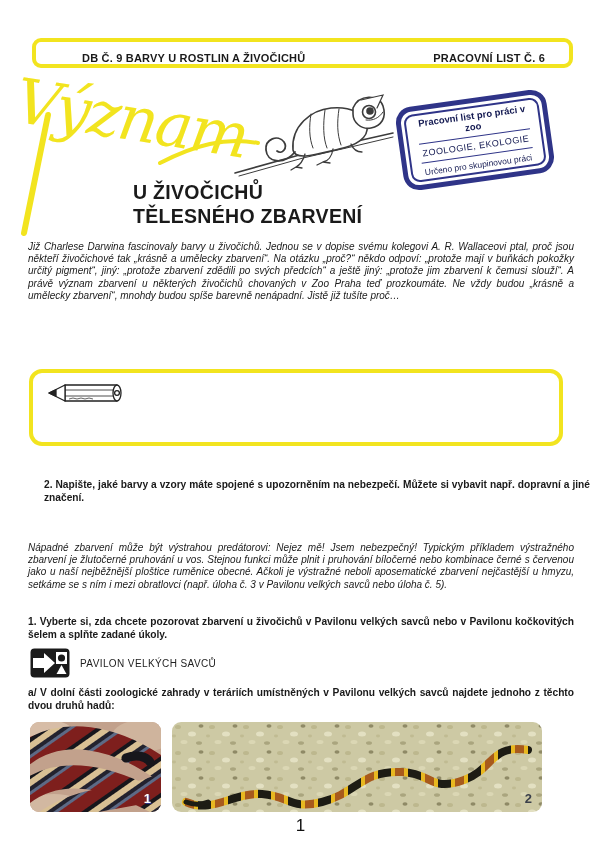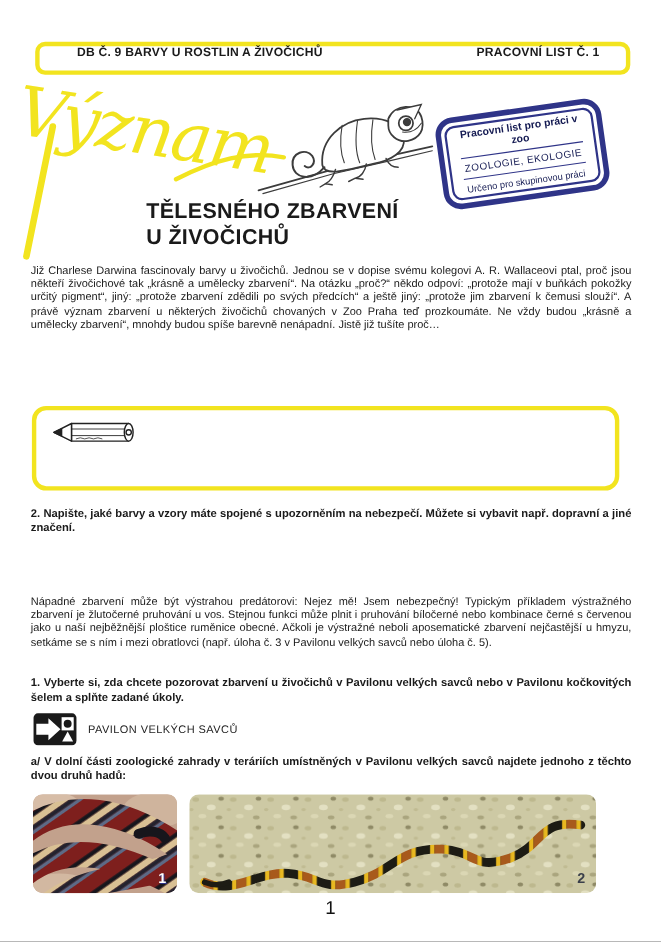--- a/index.html
+++ b/index.html
@@ -12,22 +12,22 @@
     font-family:"Liberation Sans",sans-serif;
     color:#1a1a1a;
   }
   .abs{position:absolute;}
 
   
   .header-bar{
     left:32px;top:38px;width:541px;height:30px;
     border:4px solid #f2e41f;border-radius:9px;
     box-sizing:border-box;
-    display:flex;align-items:flex-start;justify-content:space-between;
-    padding:0 24px 0 34px;
+    display:flex;align-items:flex-end;justify-content:space-between;
+    padding:0 24px 0 46px;
     font-weight:bold;font-size:11px;letter-spacing:.2px;
   }
 
   
   .script-word{
     left:22px;top:64px;
     font-family:"DejaVu Serif",serif;
     font-style:italic;
     font-size:62px;
     color:#f2e41f;
@@ -62,21 +62,21 @@
   .stamp-line3{font-size:8.5px;}
   .stamp-divider{border-top:1.5px solid #2f3488;margin:1px 2px;}
 
   .main-title{
     left:133px;top:180px;width:330px;
     font-weight:bold;font-size:19.5px;line-height:24px;letter-spacing:.3px;
   }
 
   .para{
     left:28px;width:546px;
-    font-size:10px;line-height:12.2px;
+    font-style:italic;font-size:10px;line-height:12.2px;
     text-align:justify;
   }
   .q{
     left:28px;width:546px;
     font-weight:bold;font-size:10.2px;line-height:13px;
     text-align:justify;
   }
 
   .answer-box{
     left:29px;top:369px;width:534px;height:77px;
@@ -108,21 +108,21 @@
     font-size:17px;color:#111;
   }
 </style>
 </head>
 <body>
 
 <div class="page">
 
   <div class="abs header-bar">
     <span>DB Č. 9 BARVY U ROSTLIN A ŽIVOČICHŮ</span>
-    <span>PRACOVNÍ LIST Č. 1</span>
+    <span>PRACOVNÍ LIST Č. 6</span>
   </div>
 
   <div class="abs script-word">Význam</div>
 
   <svg class="abs flourish" viewBox="0 0 260 160">
     <path d="M150,78 C185,60 215,52 248,58" fill="none" stroke="#f2e41f" stroke-width="4" stroke-linecap="round"></path>
     <path d="M38,30 C30,70 22,110 14,148" fill="none" stroke="#f2e41f" stroke-width="6" stroke-linecap="round"></path>
   </svg>
 
   <svg class="abs chameleon" viewBox="0 0 162 86">
@@ -149,43 +149,43 @@
     <div class="stamp-inner">
       <div class="stamp-line1">Pracovní list pro práci v zoo</div>
       <div class="stamp-divider"></div>
       <div class="stamp-line2">ZOOLOGIE, EKOLOGIE</div>
       <div class="stamp-divider"></div>
       <div class="stamp-line3">Určeno pro skupinovou práci</div>
     </div>
   </div>
 
   <div class="abs main-title">
+    <div>U ŽIVOČICHŮ</div>
     <div>TĚLESNÉHO ZBARVENÍ</div>
-    <div>U ŽIVOČICHŮ</div>
   </div>
 
   <div class="abs para" style="top:241px;">Již Charlese Darwina  fascinovaly barvy u živočichů. Jednou se v dopise svému kolegovi A. R. Wallaceovi ptal, proč jsou někteří živočichové tak „krásně a umělecky zbarvení“. Na otázku „proč?“ někdo odpoví: „protože mají v buňkách pokožky určitý pigment“, jiný: „protože zbarvení zdědili po svých předcích“ a ještě jiný: „protože jim zbarvení k čemusi slouží“. A právě význam zbarvení u některých živočichů chovaných v Zoo Praha teď prozkoumáte. Ne vždy budou „krásně a umělecky zbarvení“, mnohdy budou spíše barevně nenápadní. Jistě již tušíte proč…</div>
 
 
   <div class="abs answer-box">
     <svg class="pencil" viewBox="0 0 84 24">
       <g fill="#ffffff" stroke="#222222" stroke-width="1.3" stroke-linejoin="round">
         <polygon points="20,4 72,4 72,20 20,20"></polygon>
         <polygon points="20,4 4,12 20,20"></polygon>
         <polygon points="4,12 11,8.8 11,15.2" fill="#222222"></polygon>
         <ellipse cx="72" cy="12" rx="4" ry="8"></ellipse>
         <circle cx="72" cy="12" r="2.4"></circle>
         <line x1="20" y1="9" x2="68" y2="9" stroke-width="0.8"></line>
         <line x1="20" y1="15" x2="68" y2="15" stroke-width="0.8"></line>
         <path d="M24,18 l4,-1 l4,1 l4,-1 l4,1 l4,-1 l4,1" stroke-width="0.7" fill="none"></path>
       </g>
     </svg>
   </div>
 
-  <div class="abs q" style="top:461px;">2. Napište, jaké barvy a vzory máte spojené s upozorněním na nebezpečí. Můžete si vybavit např. dopravní a jiné značení.</div>
+  <div class="abs q" style="top:478px;margin-left:16px;">2. Napište, jaké barvy a vzory máte spojené s upozorněním na nebezpečí. Můžete si vybavit např. dopravní a jiné značení.</div>
 
   <div class="abs para" style="top:542px;">Nápadné zbarvení může být výstrahou predátorovi: Nejez mě! Jsem nebezpečný! Typickým příkladem výstražného zbarvení je žlutočerné pruhování u vos. Stejnou funkci může plnit i pruhování bíločerné nebo kombinace černé s červenou jako u naší nejběžnější ploštice ruměnice obecné. Ačkoli je výstražné neboli aposematické zbarvení nejčastější u hmyzu, setkáme se s ním i mezi obratlovci (např. úloha č. 3 v Pavilonu velkých savců nebo úloha č. 5).</div>
 
   <div class="abs q" style="top:615px;">1. Vyberte si, zda chcete pozorovat zbarvení u živočichů v Pavilonu velkých savců nebo v Pavilonu kočkovitých šelem a splňte zadané úkoly.</div>
 
   <div class="abs pavilion-row">
     <svg width="40" height="30" viewBox="0 0 40 30">
       <rect x="0.5" y="0.5" width="39" height="29" rx="4" fill="#1a1a1a"></rect>
       <polygon points="3,10 14,10 14,5 25,15 14,25 14,20 3,20" fill="#ffffff"></polygon>
       <rect x="26" y="4" width="11" height="12" fill="#ffffff"></rect>

